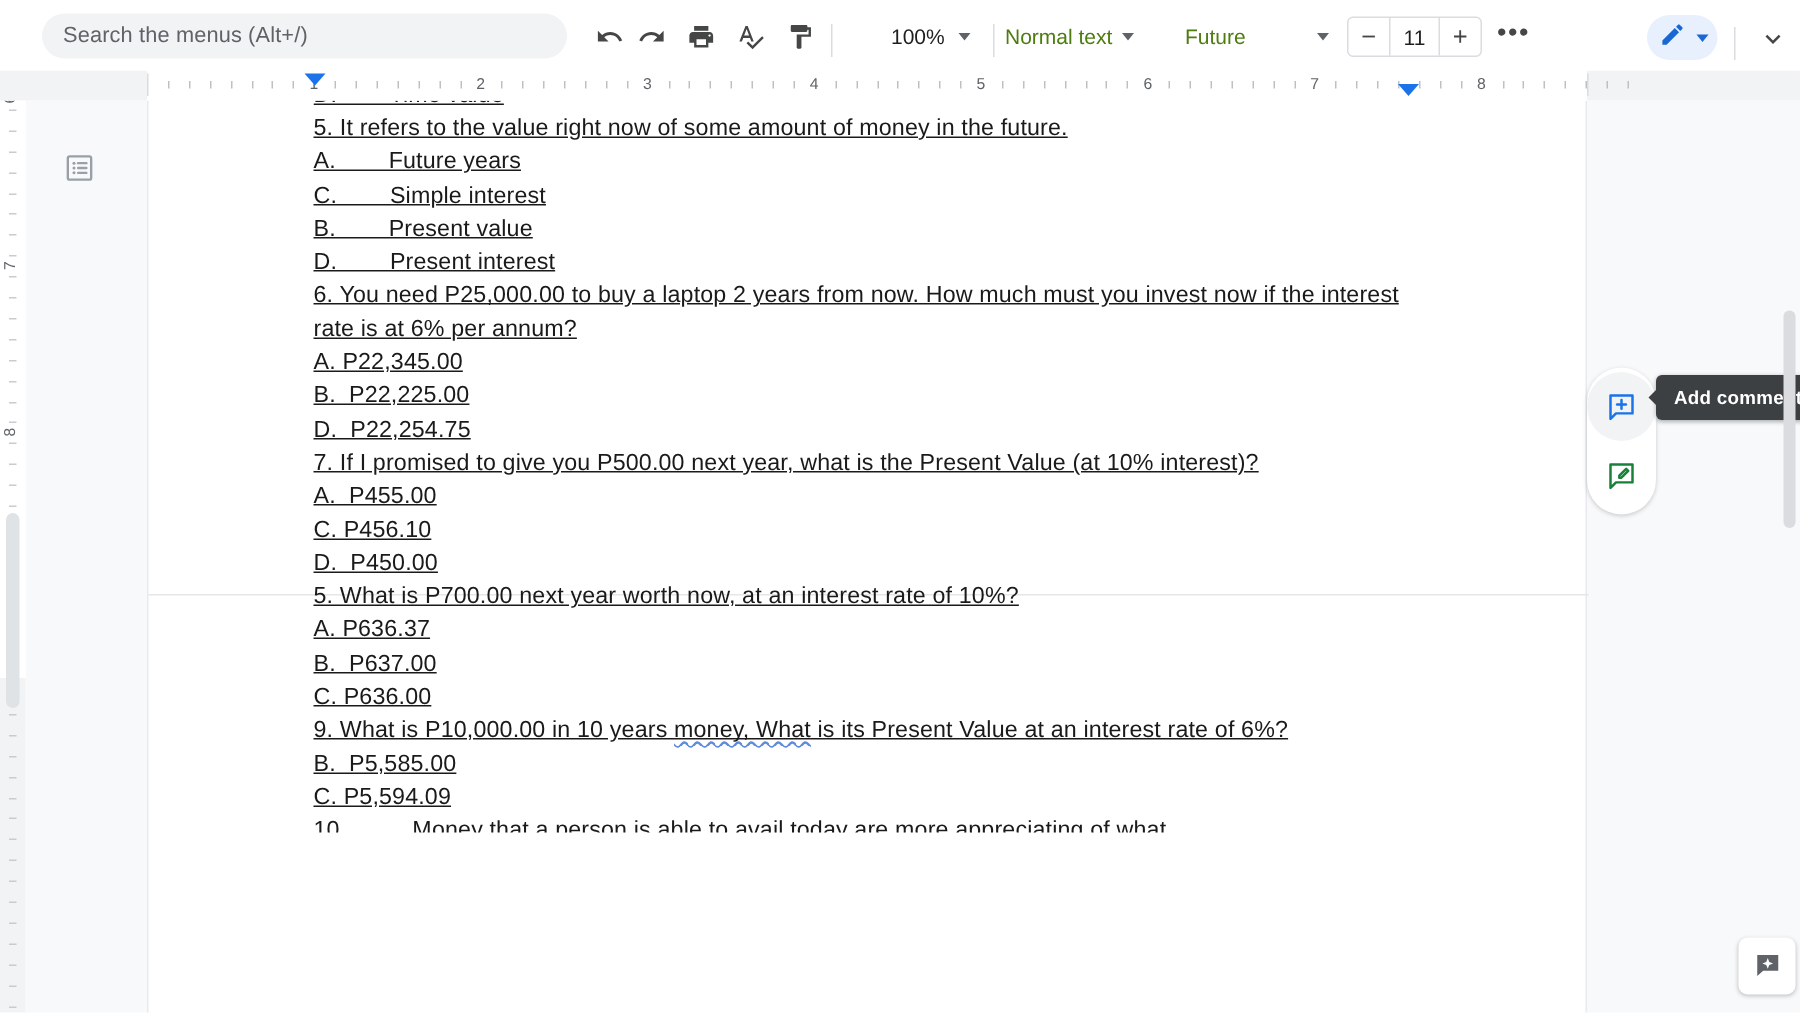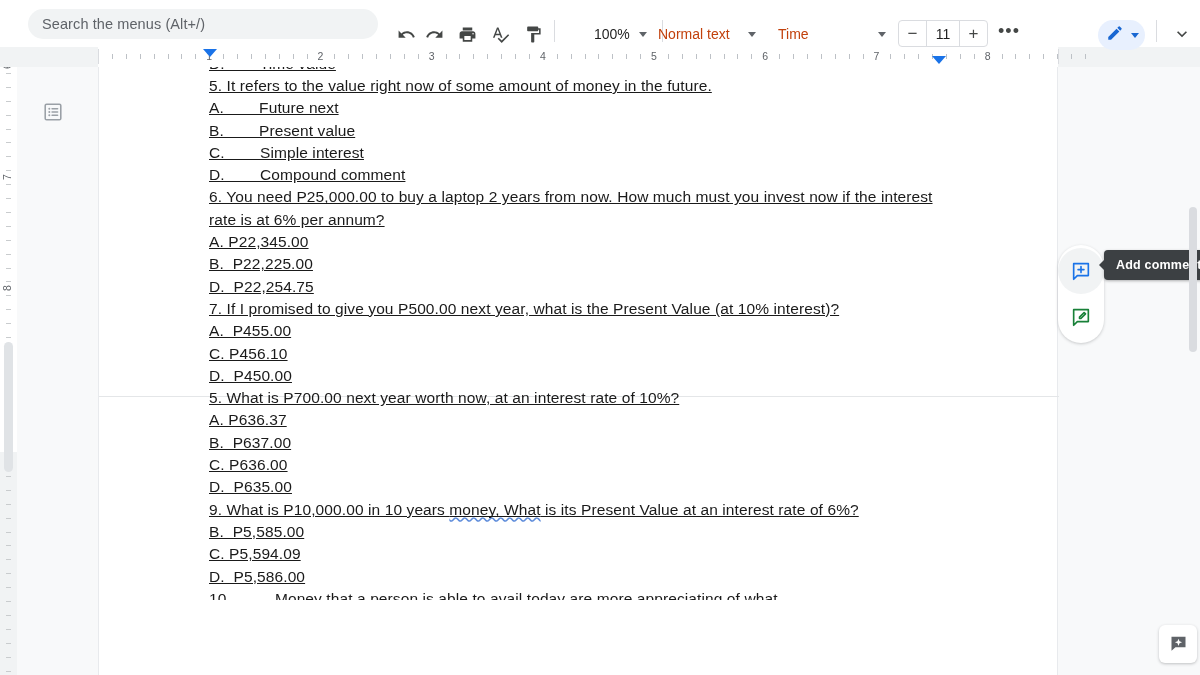--- a/index.html
+++ b/index.html
@@ -37,41 +37,41 @@
     display: flex; align-items: center; justify-content: center;
     border-radius: 4px; cursor: pointer;
     color: #444746;
   }
   .tb-icon svg { display: block; }
 
   .tb-divider {
     width: 1px; height: 22px; background: #dadce0; margin: 0 7px;
   }
 
-  .tb-group { position: absolute; top: 20px; display: flex; align-items: flex-start; }
+  .tb-group { position: absolute; top: 10px; display: flex; align-items: flex-end; }
 
   .zoom-box {
     display: flex; align-items: center; cursor: pointer;
     padding: 0 2px 0 6px; height: 28px; border-radius: 4px;
   }
   .zoom-box .val { font-size: 14px; color: #1f1f1f; }
 
   .caret {
     width: 0; height: 0;
     border-left: 4.5px solid transparent;
     border-right: 4.5px solid transparent;
     border-top: 5px solid #5f6368;
     margin-left: 9px;
   }
 
   .style-box, .font-box {
     display: flex; align-items: center; justify-content: space-between;
     height: 28px; border-radius: 4px; cursor: pointer; padding: 0 6px;
   }
-  .style-box .val, .font-box .val { font-size: 14px; color: #c2410c; white-space: nowrap; }
+  .style-box .val, .font-box .val { font-size: 14px; color: #4d7c0f; white-space: nowrap; margin-left: 12px; }
 
   .fontsize-wrap {
     display: flex; align-items: center;
     border: 1px solid #dadce0; border-radius: 4px;
     height: 27px; overflow: hidden;
   }
   .fs-btn {
     width: 27px; height: 27px;
     display: flex; align-items: center; justify-content: center;
     cursor: pointer; color: #444746; font-size: 17px; line-height: 1;
@@ -319,21 +319,21 @@
 
   <div class="tb-group" style="left:652px;">
     <div class="style-box" style="width:110px;">
       <span class="val">Normal text</span>
       <span class="caret" style="margin-left:6px;"></span>
     </div>
   </div>
 
   <div class="tb-group" style="left:772px;">
     <div class="font-box" style="width:120px;">
-      <span class="val">Time</span>
+      <span class="val">Future</span>
       <span class="caret"></span>
     </div>
   </div>
 
   <div class="tb-group" style="left:898px;">
     <div class="fontsize-wrap">
       <div class="fs-btn">−</div>
       <div class="fs-val">11</div>
       <div class="fs-btn">+</div>
     </div>
@@ -511,41 +511,39 @@
         <line x1="11" y1="15.5" x2="17" y2="15.5" stroke-linecap="round"></line>
       </svg>
     </div>
   </div>
 
   <div class="page">
     <div class="pagebreak"></div>
     <div class="doc-body" id="doc-body">
         <div class="ln cut-top"><span>D.        Time value</span></div>
         <div class="ln wrap">5.   It refers to the value right now of some amount of money in the future.</div>
-        <div class="ln">A.        Future next</div>
+        <div class="ln">A.        Future years</div>
+        <div class="ln">C.        Simple interest</div>
         <div class="ln">B.        Present value</div>
-        <div class="ln">C.        Simple interest</div>
-        <div class="ln">D.        Compound comment</div>
+        <div class="ln">D.        Present interest</div>
         <div class="ln wrap">6.   You need P25,000.00 to buy a laptop 2 years from now. How much must you invest now if the interest rate is at 6% per annum?</div>
         <div class="ln">A. P22,345.00</div>
         <div class="ln">B.  P22,225.00</div>
         <div class="ln">D.  P22,254.75</div>
         <div class="ln wrap">7.   If I promised to give you P500.00 next year, what is the Present Value (at 10% interest)?</div>
         <div class="ln">A.  P455.00</div>
         <div class="ln">C. P456.10</div>
         <div class="ln">D.  P450.00</div>
         <div class="ln wrap">5.   What is P700.00 next year worth now, at an interest rate of 10%?</div>
         <div class="ln">A. P636.37</div>
         <div class="ln">B.  P637.00</div>
         <div class="ln">C. P636.00</div>
-        <div class="ln">D.  P635.00</div>
         <div class="ln wrap">9.   What is P10,000.00 in 10 years <span class="misspell">money, What</span> is its Present Value at an interest rate of 6%?</div>
         <div class="ln">B.  P5,585.00</div>
         <div class="ln">C. P5,594.09</div>
-        <div class="ln">D.  P5,586.00</div>
         <div class="ln cut-bottom">10.          Money that a person is able to avail today are more appreciating of what</div>
       </div>
   </div>
 
   <div class="comment-rail">
     <div class="cmt-stack">
       <div class="cmt-btn active">
         <svg width="22" height="22" viewBox="0 0 24 24" fill="none" stroke="#1a73e8" stroke-width="1.8">
           <path d="M4 4h16v13H8l-4 4V4z" stroke-linejoin="round"></path>
           <line x1="12" y1="7.3" x2="12" y2="13.7" stroke-linecap="round"></line>

